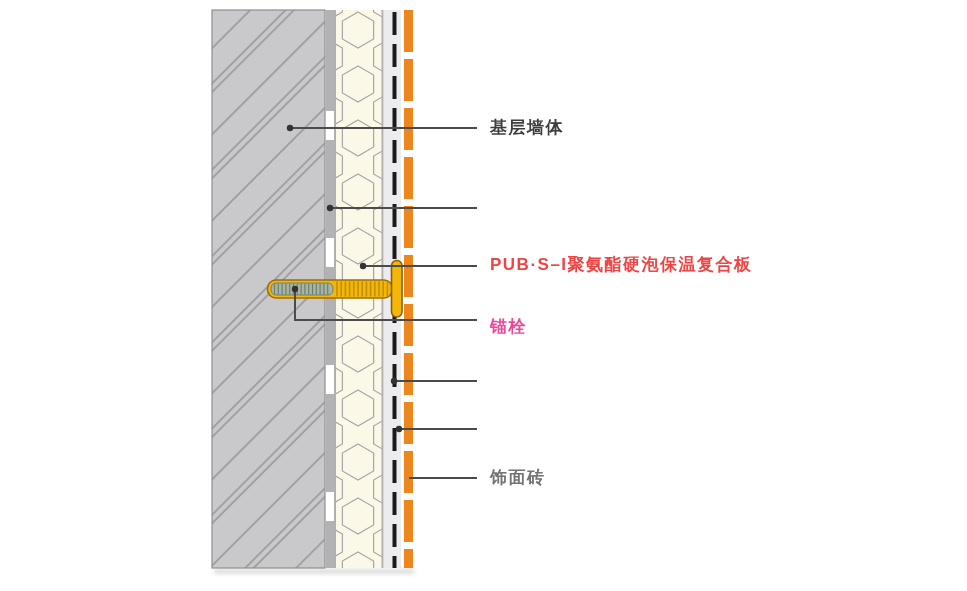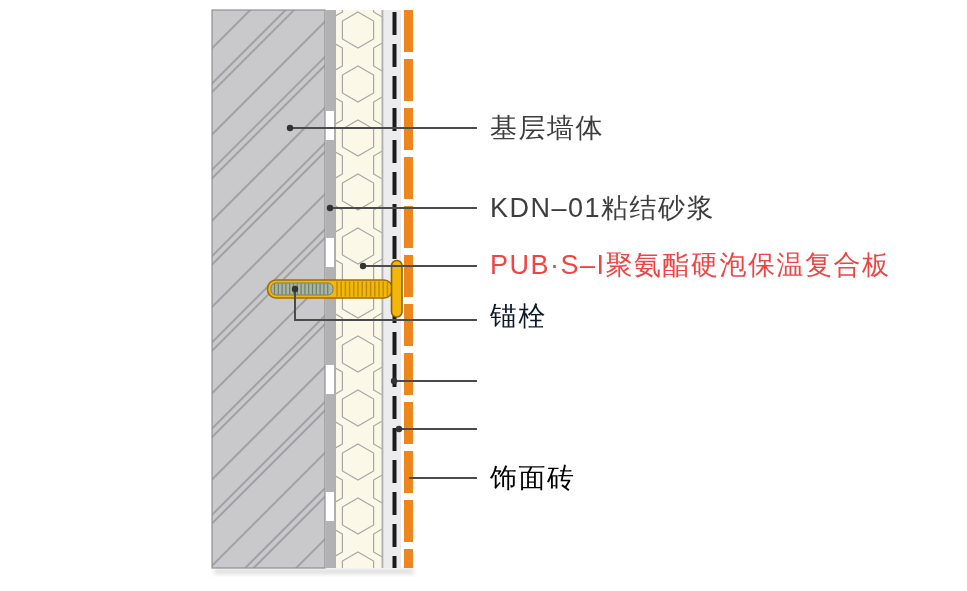--- a/index.html
+++ b/index.html
@@ -3,21 +3,21 @@
 <meta charset="utf-8">
 <style>
   html,body{margin:0;padding:0;background:#ffffff;}
   #stage{
     position:relative;width:967px;height:591px;background:#ffffff;overflow:hidden;
     font-family:"Liberation Sans", sans-serif;
   }
   #diagram-svg{position:absolute;left:0;top:0;}
   .layer-label{
     position:absolute;left:490px;height:26px;line-height:26px;
-    font-size:27px;font-weight:400;color:#3d3d3d;letter-spacing:1.5px;
+    font-size:17px;font-weight:700;color:#3d3d3d;letter-spacing:1.5px;
     white-space:nowrap;
   }
 </style>
 </head>
 <body>
 
 <div id="stage">
 
   <svg id="diagram-svg" width="967" height="591" viewBox="0 0 967 591">
     <defs>
@@ -169,17 +169,16 @@
       <circle cx="290" cy="128" r="3.2"></circle>
       <circle cx="330" cy="208" r="3.2"></circle>
       <circle cx="363" cy="266" r="3.2"></circle>
       <circle cx="295" cy="289" r="3.2"></circle>
       <circle cx="394" cy="381" r="3.2"></circle>
       <circle cx="399" cy="429" r="3.2"></circle>
     </g>
   </svg>
 
   <div class="layer-label" style="top: 115px; color: rgb(61, 61, 61);">基层墙体</div>
-  <div class="layer-label" style="top: 195px; color: rgb(61, 61, 61);">KDN–01粘结砂浆</div>
   <div class="layer-label" style="top: 252px; color: #ef4444;">PUB·S–I聚氨酯硬泡保温复合板</div>
-  <div class="layer-label" style="top: 303px; color: #0f172a;">锚栓</div>
-  <div class="layer-label" style="top: 465px; color: #000000;">饰面砖</div>
+  <div class="layer-label" style="top: 314px; color: #ec4899;">锚栓</div>
+  <div class="layer-label" style="top: 465px; color: #737373;">饰面砖</div>
 </div>
 
 </body></html>

